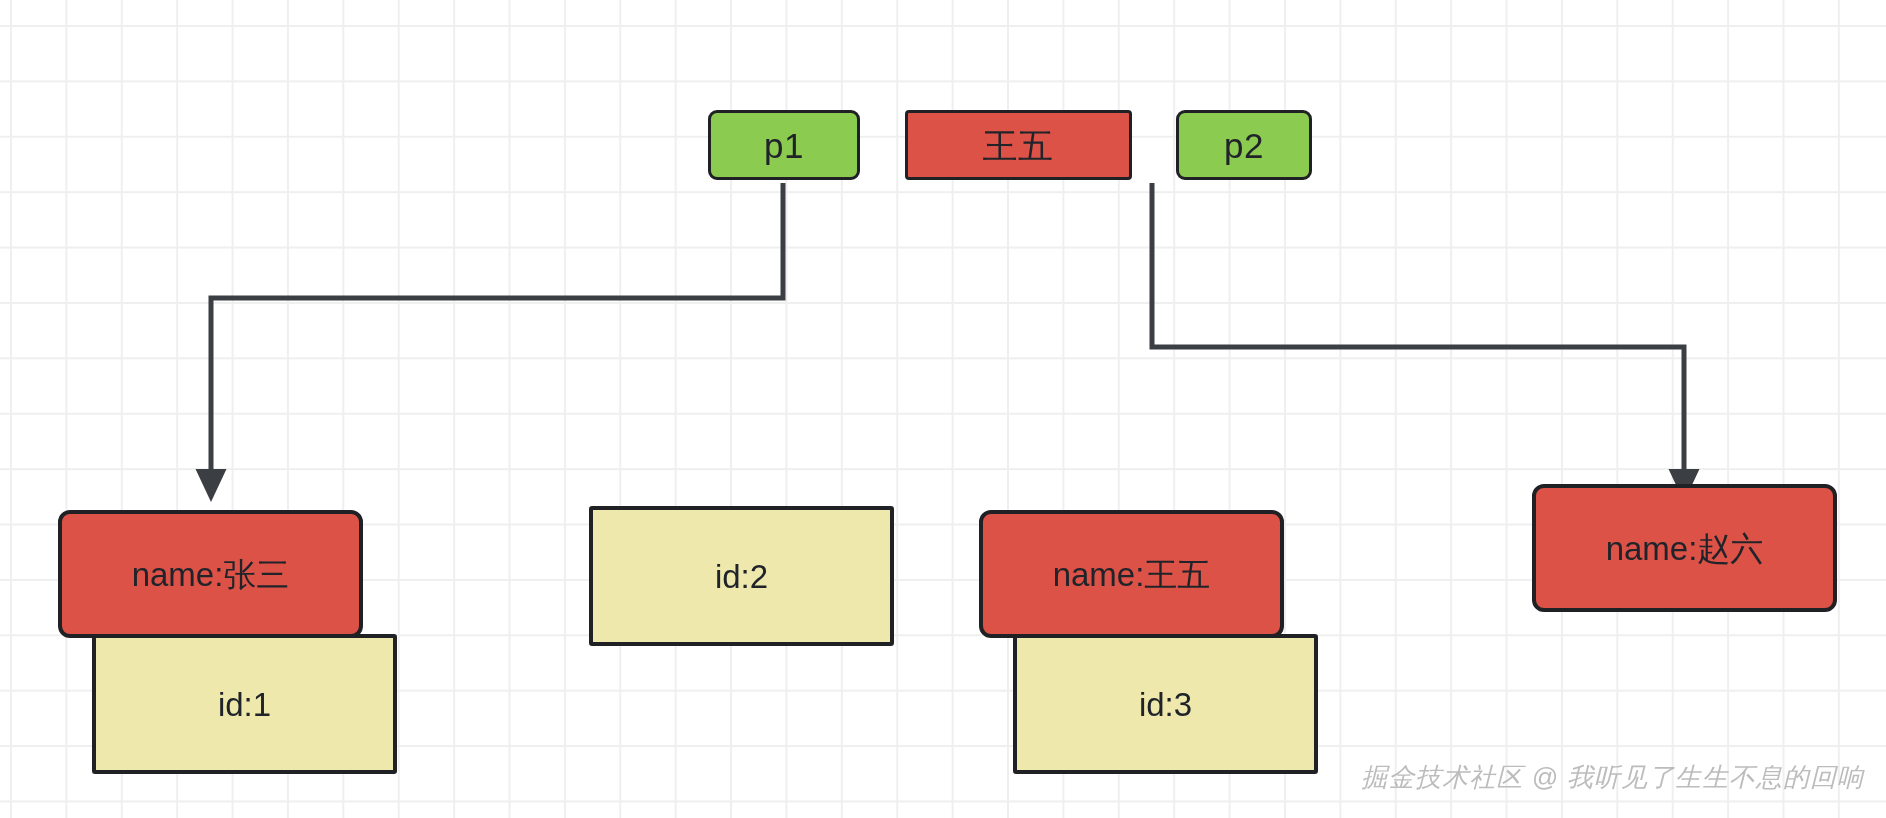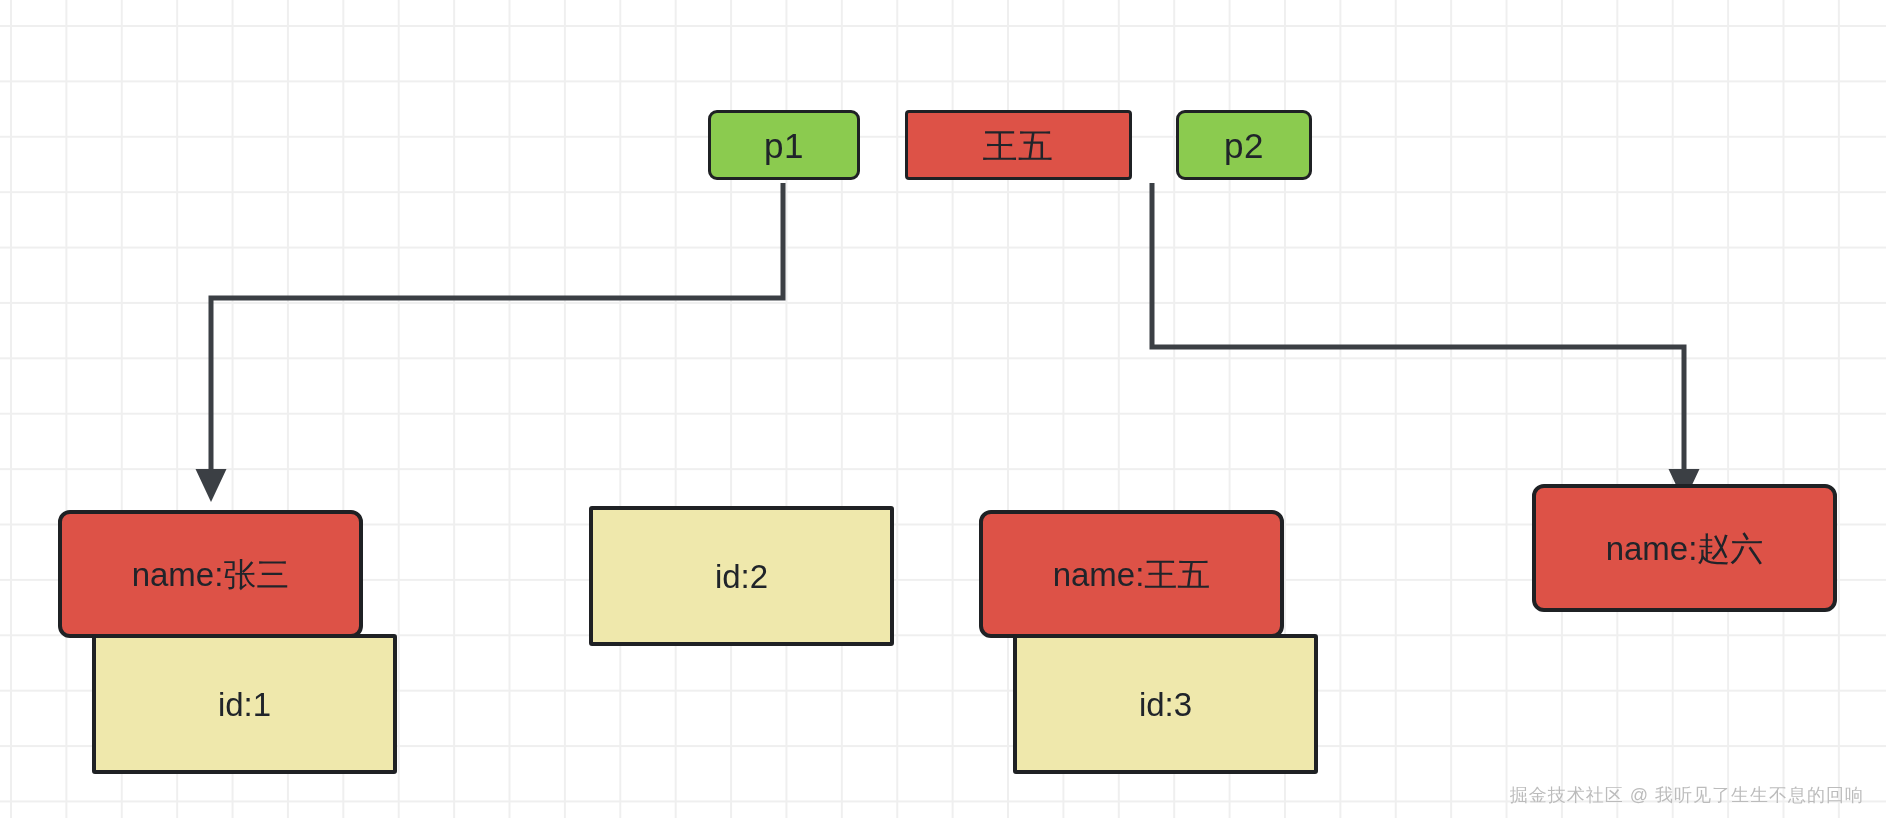--- a/index.html
+++ b/index.html
@@ -87,26 +87,27 @@
     background: #efe8ac;
     border-radius: 3px;
     margin-top: -4px;
     margin-left: 34px;
   }
 
   
   .watermark {
     position: absolute;
     right: 22px;
-    bottom: 11px;
-    font-size: 18px;
+    bottom: 23px;
+    font-size: 26px;
     color: #b9b9b9;
     letter-spacing: 1px;
     white-space: nowrap;
     opacity: 0.95;
+    font-style: italic;
   }
 </style>
 </head>
 <body>
 
 <div id="canvas">
 
   <svg id="edges" viewBox="0 0 1886 818" xmlns="http://www.w3.org/2000/svg">
     <defs>
       <marker id="arrowhead" markerWidth="7" markerHeight="7" refX="3.2" refY="3.3" orient="auto" markerUnits="strokeWidth">

